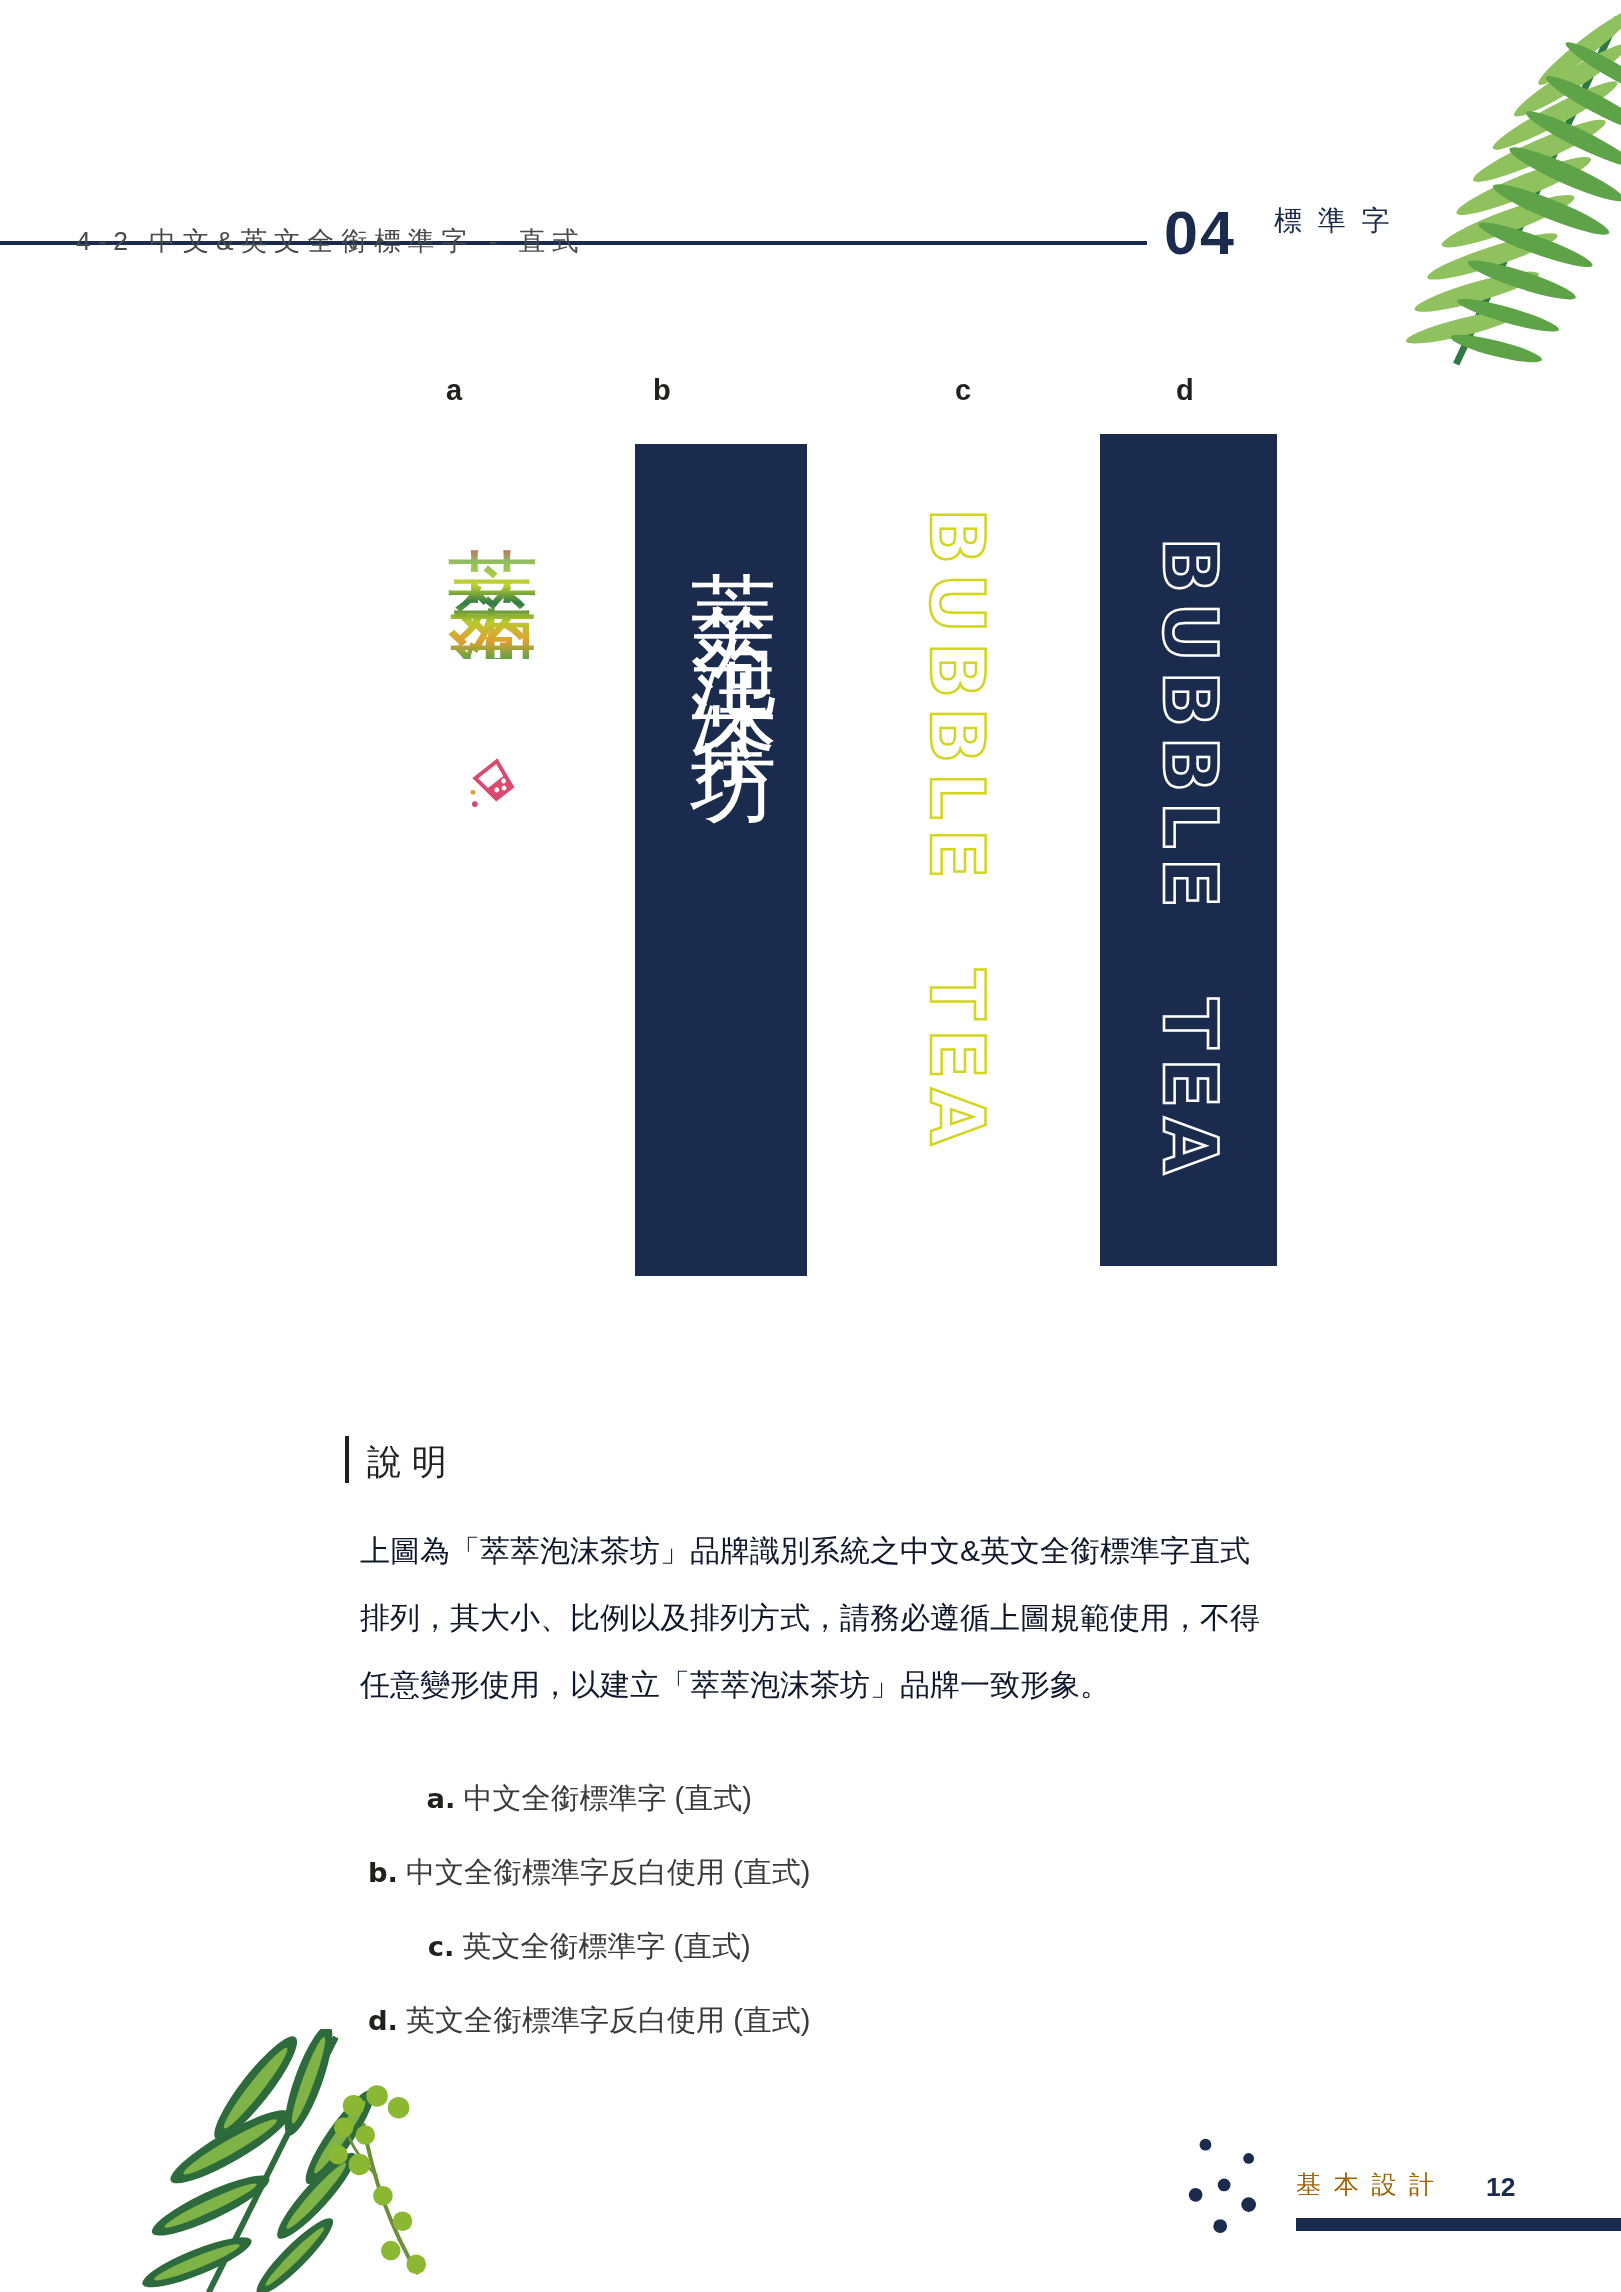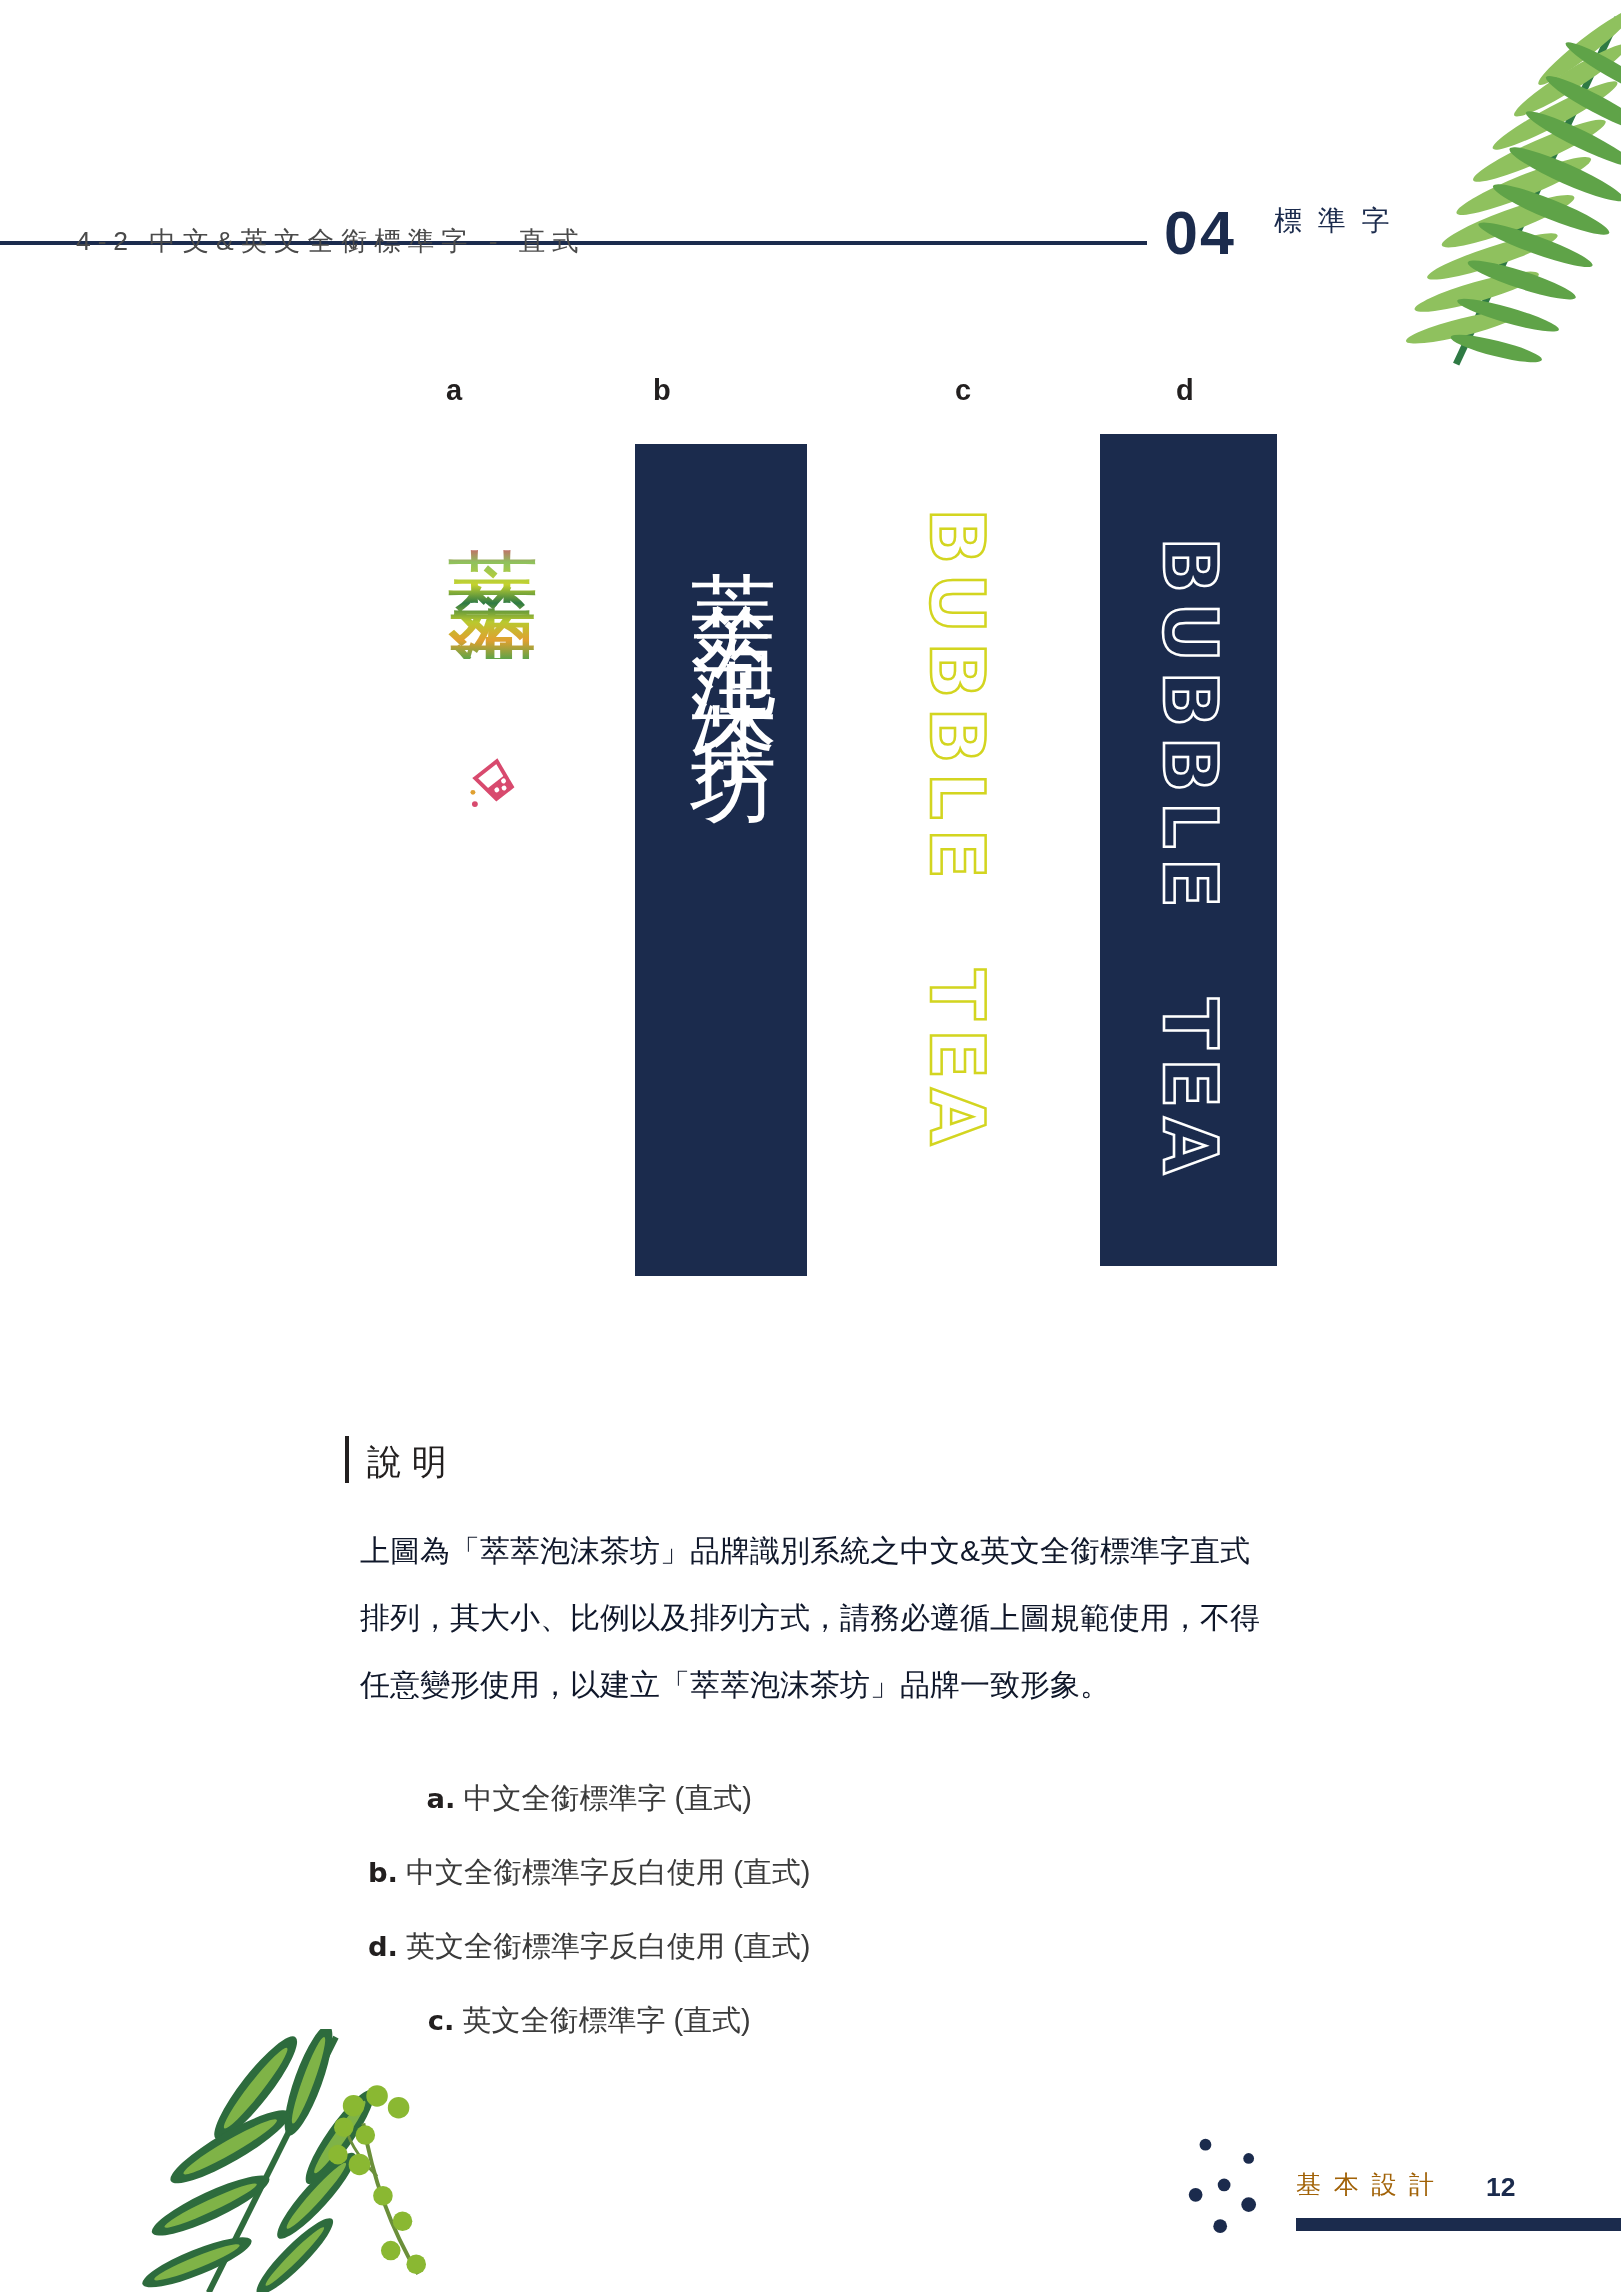--- a/index.html
+++ b/index.html
@@ -163,26 +163,26 @@
   <div class="desc-items">
     <div class="desc-item">
       <span class="key">a.</span>
       <span>中文全銜標準字 (直式)</span>
     </div>
     <div class="desc-item">
       <span class="key">b.</span>
       <span>中文全銜標準字反白使用 (直式)</span>
     </div>
     <div class="desc-item">
+      <span class="key">c.</span>
+      <span>英文全銜標準字 (直式)</span>
+    </div>
+    <div class="desc-item">
       <span class="key">d.</span>
       <span>英文全銜標準字反白使用 (直式)</span>
-    </div>
-    <div class="desc-item">
-      <span class="key">c.</span>
-      <span>英文全銜標準字 (直式)</span>
     </div>
   </div>
 
   <svg class="deco" style="left:54px;top:2029px;" width="372" height="264" viewBox="0 0 380 269">
     <path d="M288,8 L158,269" stroke="#2f6b3d" stroke-width="6" fill="none"></path>
     <g>
       <g transform="rotate(-52 206 60)">
         <ellipse cx="206" cy="60" rx="66" ry="15" fill="#2d6b3d"></ellipse>
           <ellipse cx="206" cy="60" rx="52" ry="7" fill="#7fb347"></ellipse>
       </g>

